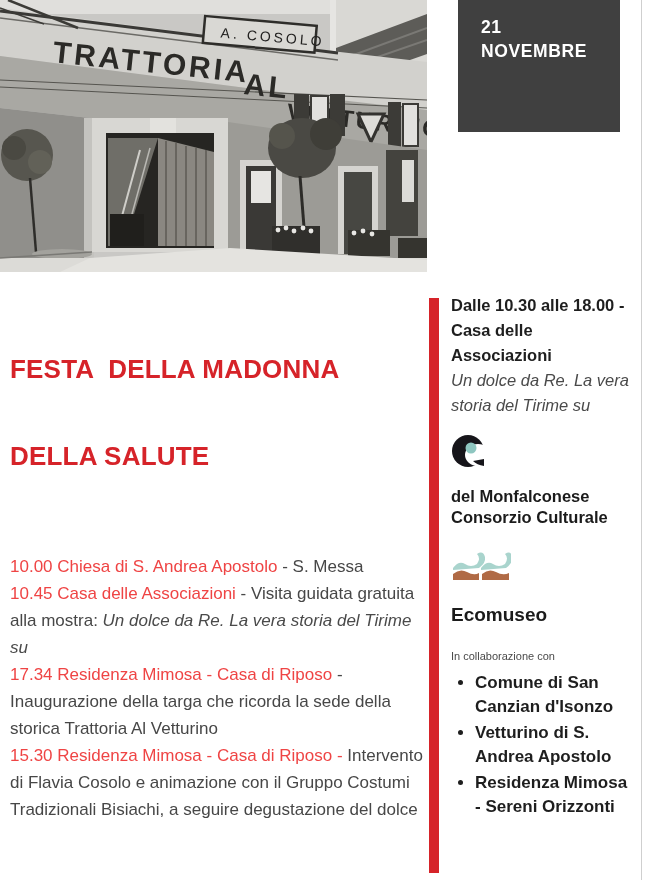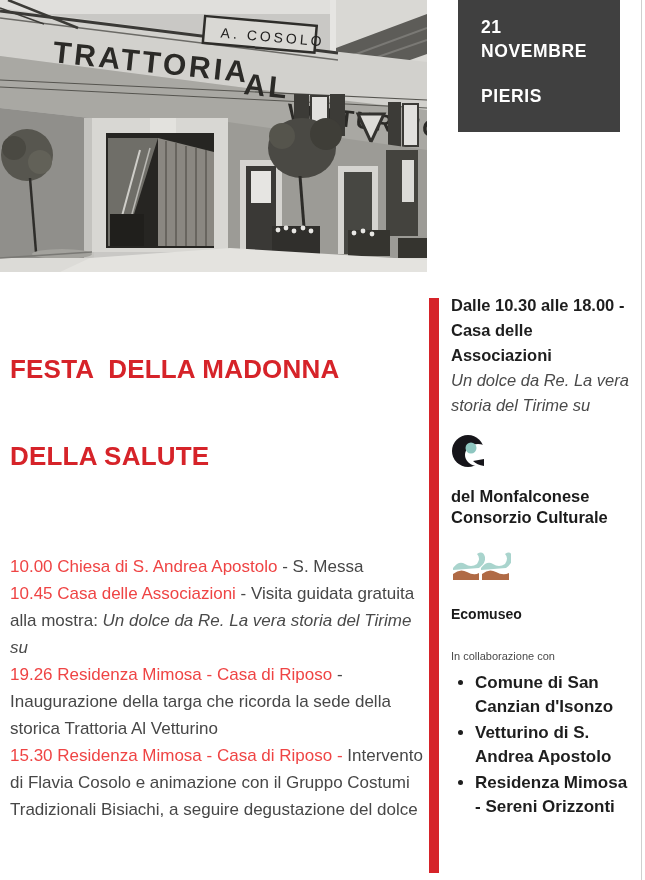--- a/index.html
+++ b/index.html
@@ -37,21 +37,21 @@
 
   
   .right-col { position:absolute; left:451px; top:293px; width:181px; }
   .info-bold  { font-size:16.5px; font-weight:bold; color:#1e1e1e; line-height:25px; }
   .info-reg   { font-size:16.5px; color:#474747; line-height:25px; }
   .info-ital  { font-size:16.5px; font-style:italic; color:#4a4a4a; line-height:25px; }
 
   .logo-consorzio { margin-top:16px; width:42px; height:38px; }
   .consorzio-name { margin-top:10px; font-weight:bold; font-size:16.5px; line-height:21px; color:#1b1b1b; }
   .logo-ecomuseo { margin-top:22px; width:60px; height:36px; }
-  .ecomuseo-name { margin-top:12px; font-weight:bold; font-size:14px; line-height:25px; color:#1b1b1b; }
+  .ecomuseo-name { margin-top:12px; font-weight:bold; font-size:19px; line-height:25px; color:#1b1b1b; }
 
   .collab-header { margin-top:18px; font-size:11px; color:#4a4a4a; line-height:22px; }
   .collab-list { margin:4px 0 0 0; padding-left:24px; }
   .collab-list li { font-weight:bold; font-size:17px; line-height:24px; color:#1e1e1e; margin-bottom:2px; }
 </style>
 </head>
 <body>
 
 <div class="page">
 
@@ -157,34 +157,33 @@
 
       <polygon points="0,258 427,258 427,272 0,272" fill="#dcdbd7"></polygon>
       <polygon points="90,258 230,248 427,260 427,272 60,272" fill="#e4e3df"></polygon>
       <line x1="0" y1="258" x2="92" y2="252" stroke="#7a7975" stroke-width="1.5"></line>
     </svg>
   </div>
 
   <div class="date-box">
     <div class="date-line">21</div>
     <div class="date-line">NOVEMBRE</div>
-    <div class="date-line date-city">PIERIS</div>
   </div>
 
   <div class="red-bar"></div>
 
   <div class="left-col">
     <div class="title">
       <div>FESTA  DELLA MADONNA</div>
       <div>DELLA SALUTE</div>
     </div>
     <div class="schedule">
       <p><span class="run-b">10.00 Chiesa di S. Andrea Apostolo</span><span class="run-r"> - S. Messa</span></p>
       <p><span class="run-b">10.45 Casa delle Associazioni</span><span class="run-r"> - Visita guidata gratuita alla mostra: </span><span class="run-i">Un dolce da Re. La vera storia del Tirime su</span></p>
-      <p><span class="run-b">19.26  Residenza Mimosa - Casa di Riposo</span><span class="run-r"> - Inaugurazione della targa che ricorda la sede della storica Trattoria Al Vetturino</span></p>
+      <p><span class="run-b">17.34  Residenza Mimosa - Casa di Riposo</span><span class="run-r"> - Inaugurazione della targa che ricorda la sede della storica Trattoria Al Vetturino</span></p>
       <p><span class="run-b">15.30 Residenza Mimosa - Casa di Riposo -</span><span class="run-r"> Intervento  di Flavia Cosolo e animazione con il Gruppo Costumi Tradizionali Bisiachi, a seguire degustazione del dolce  </span></p>
 
     </div>
   </div>
 
   <div class="right-col">
     <div class="info-bold">Dalle 10.30 alle 18.00 -</div>
     <div class="info-bold">Casa delle Associazioni</div>
     <div class="info-ital">Un dolce da Re. La vera storia del Tirime su</div>
 

